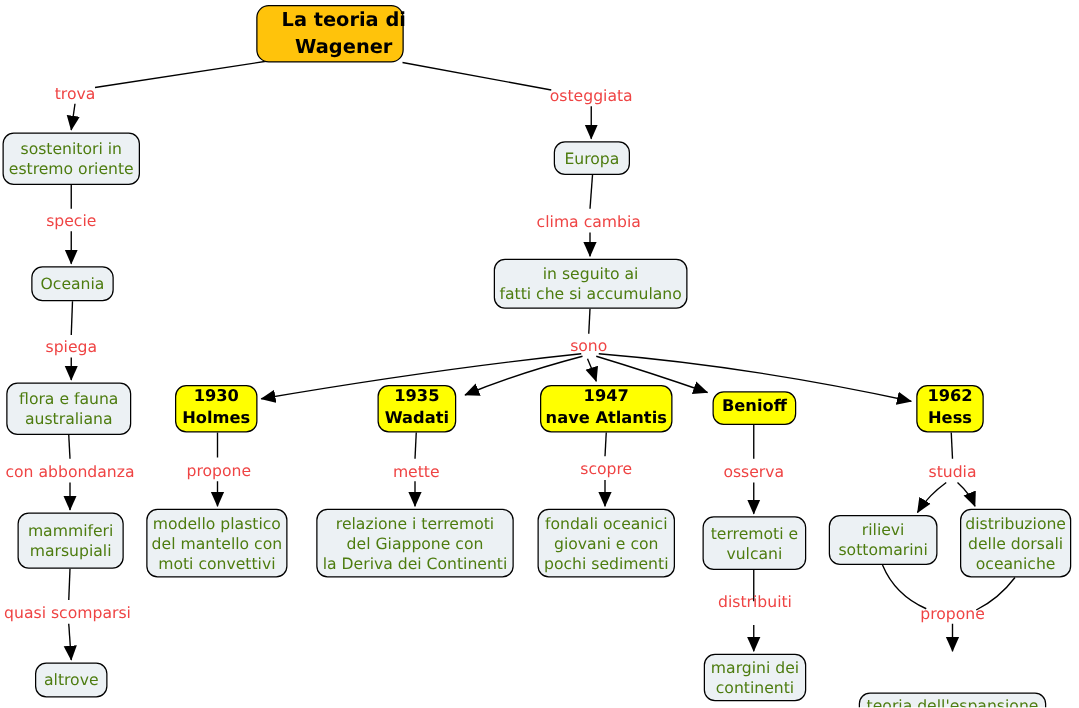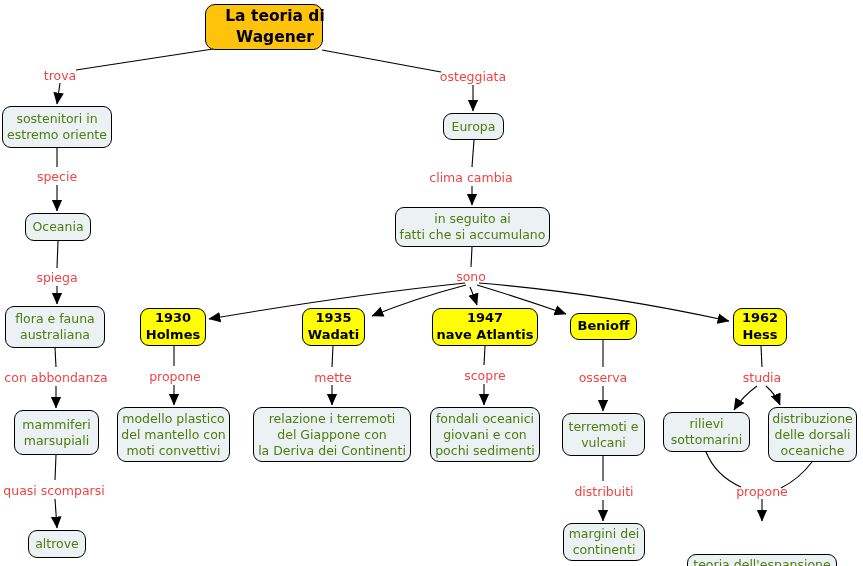--- a/index.html
+++ b/index.html
@@ -182,16 +182,16 @@
   <span class="link-label" style="left:57px;top:277px">spiega</span>
   <span class="link-label" style="left:56px;top:377px">con abbondanza</span>
   <span class="link-label" style="left:54px;top:490px">quasi scomparsi</span>
   <span class="link-label" style="left:471px;top:177px">clima cambia</span>
   <span class="link-label" style="left:471px;top:276px">sono</span>
   <span class="link-label" style="left:175px;top:376px">propone</span>
   <span class="link-label" style="left:333px;top:377px">mette</span>
   <span class="link-label" style="left:485px;top:375px">scopre</span>
   <span class="link-label" style="left:603px;top:377px">osserva</span>
   <span class="link-label" style="left:762px;top:377px">studia</span>
-  <span class="link-label" style="left:604px;top:491px">distribuiti</span>
+  <span class="link-label" style="left:604px;top:481px">distribuiti</span>
   <span class="link-label" style="left:762px;top:491px">propone</span>
 
 </div>
 
 </body></html>

